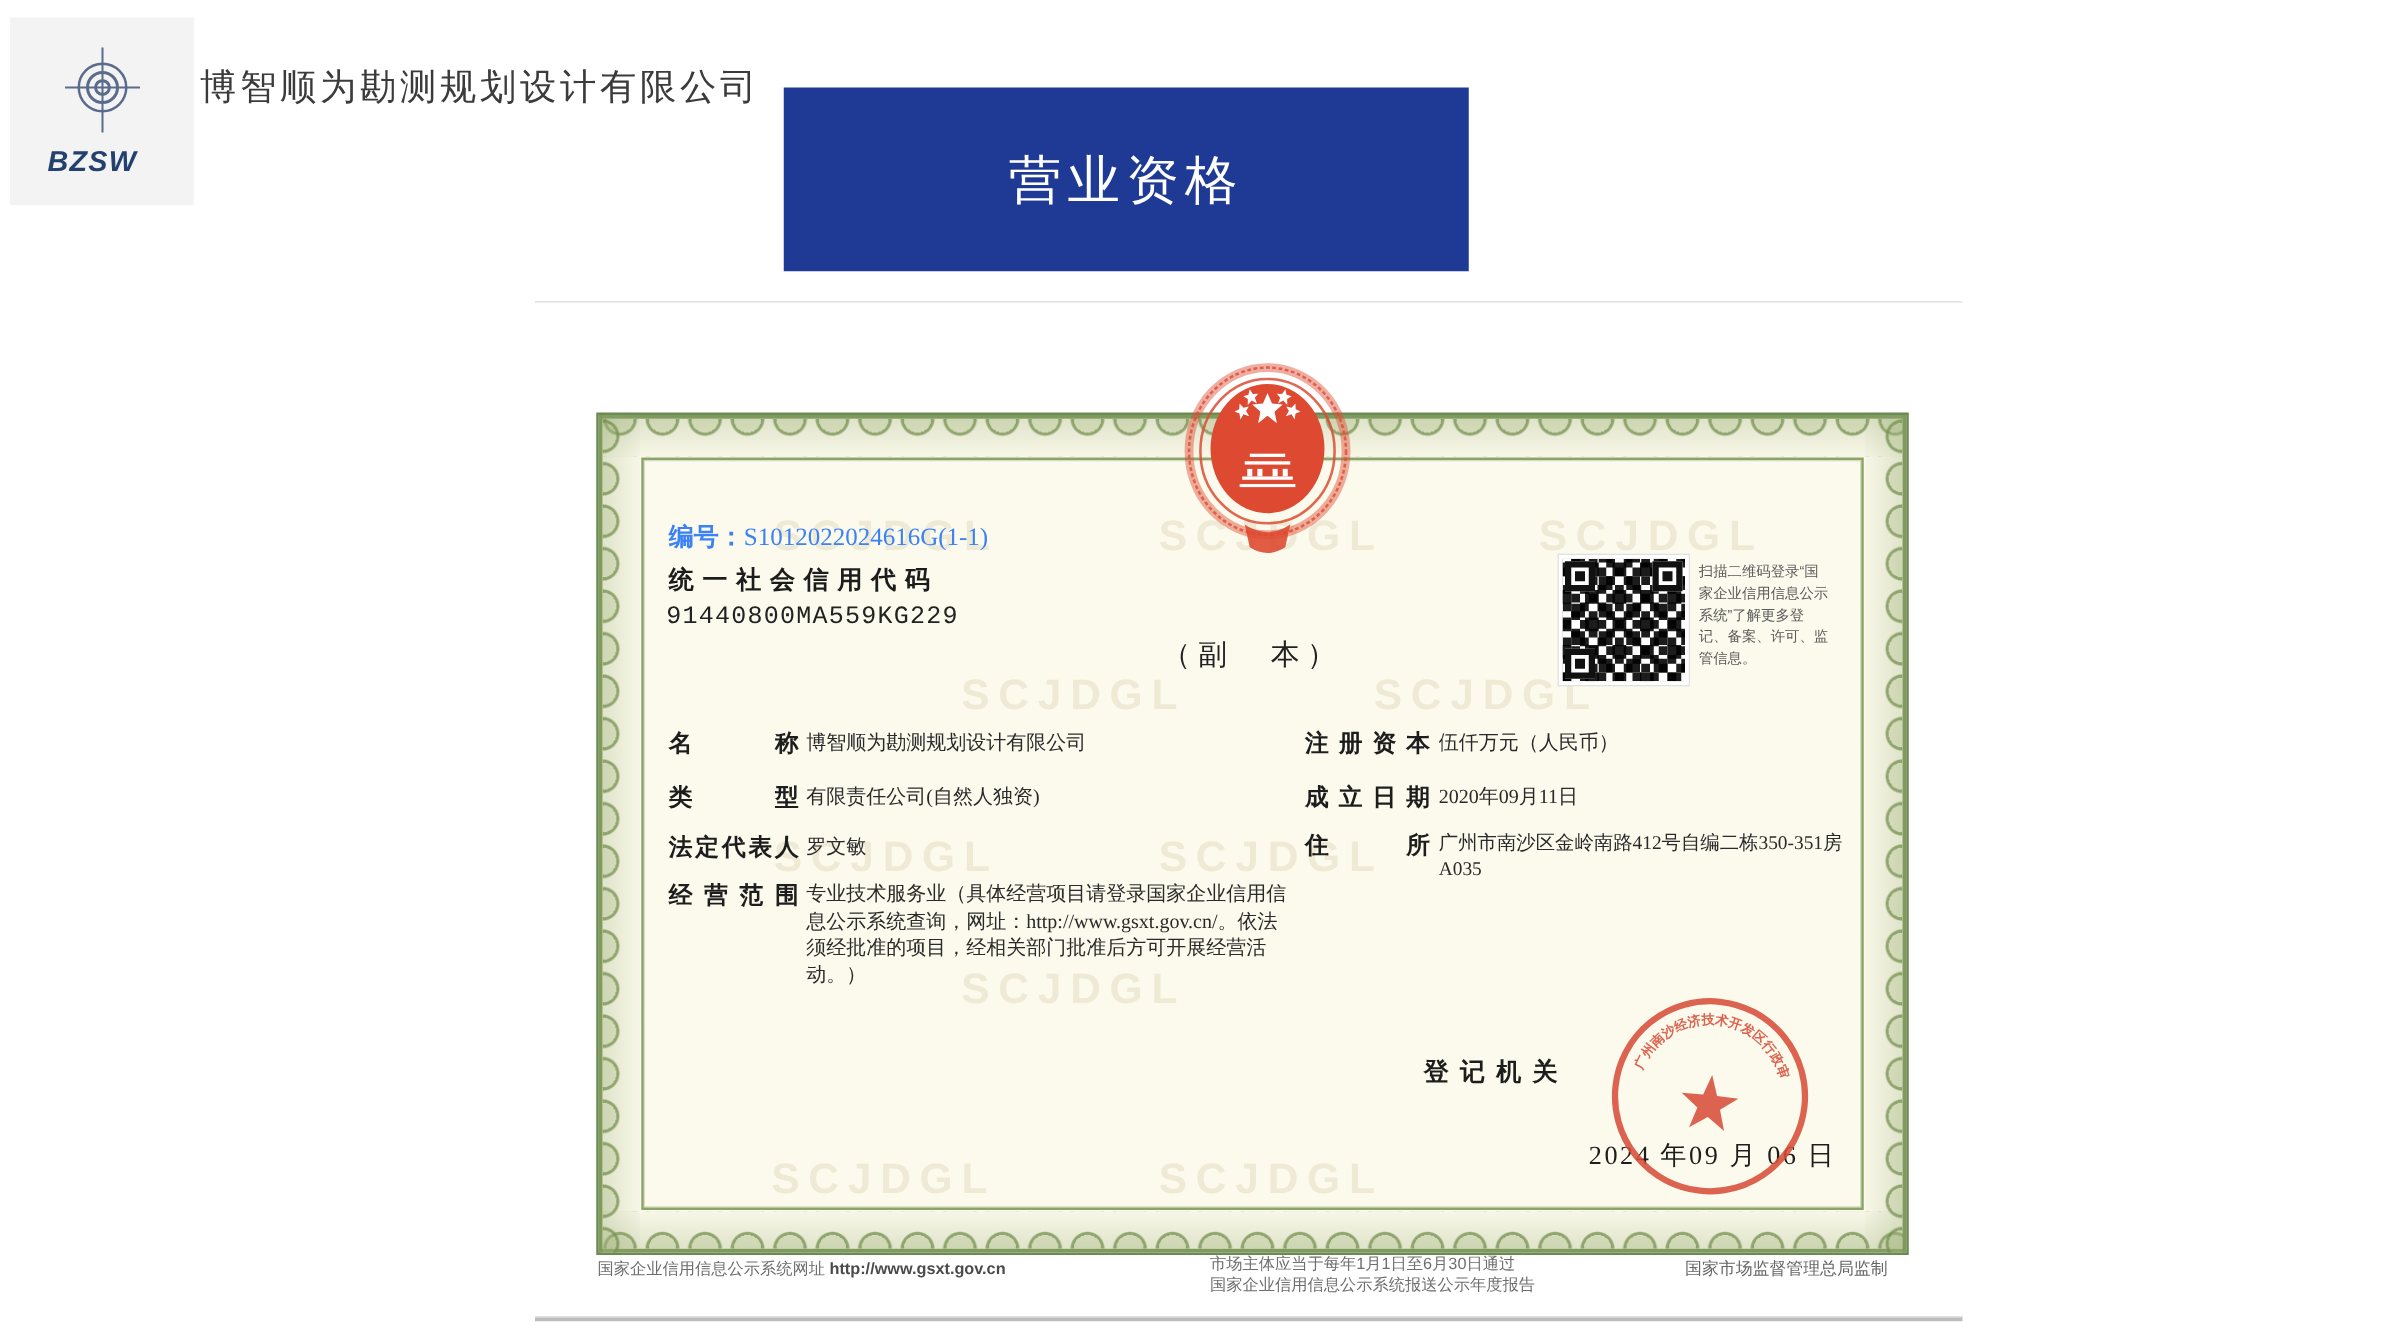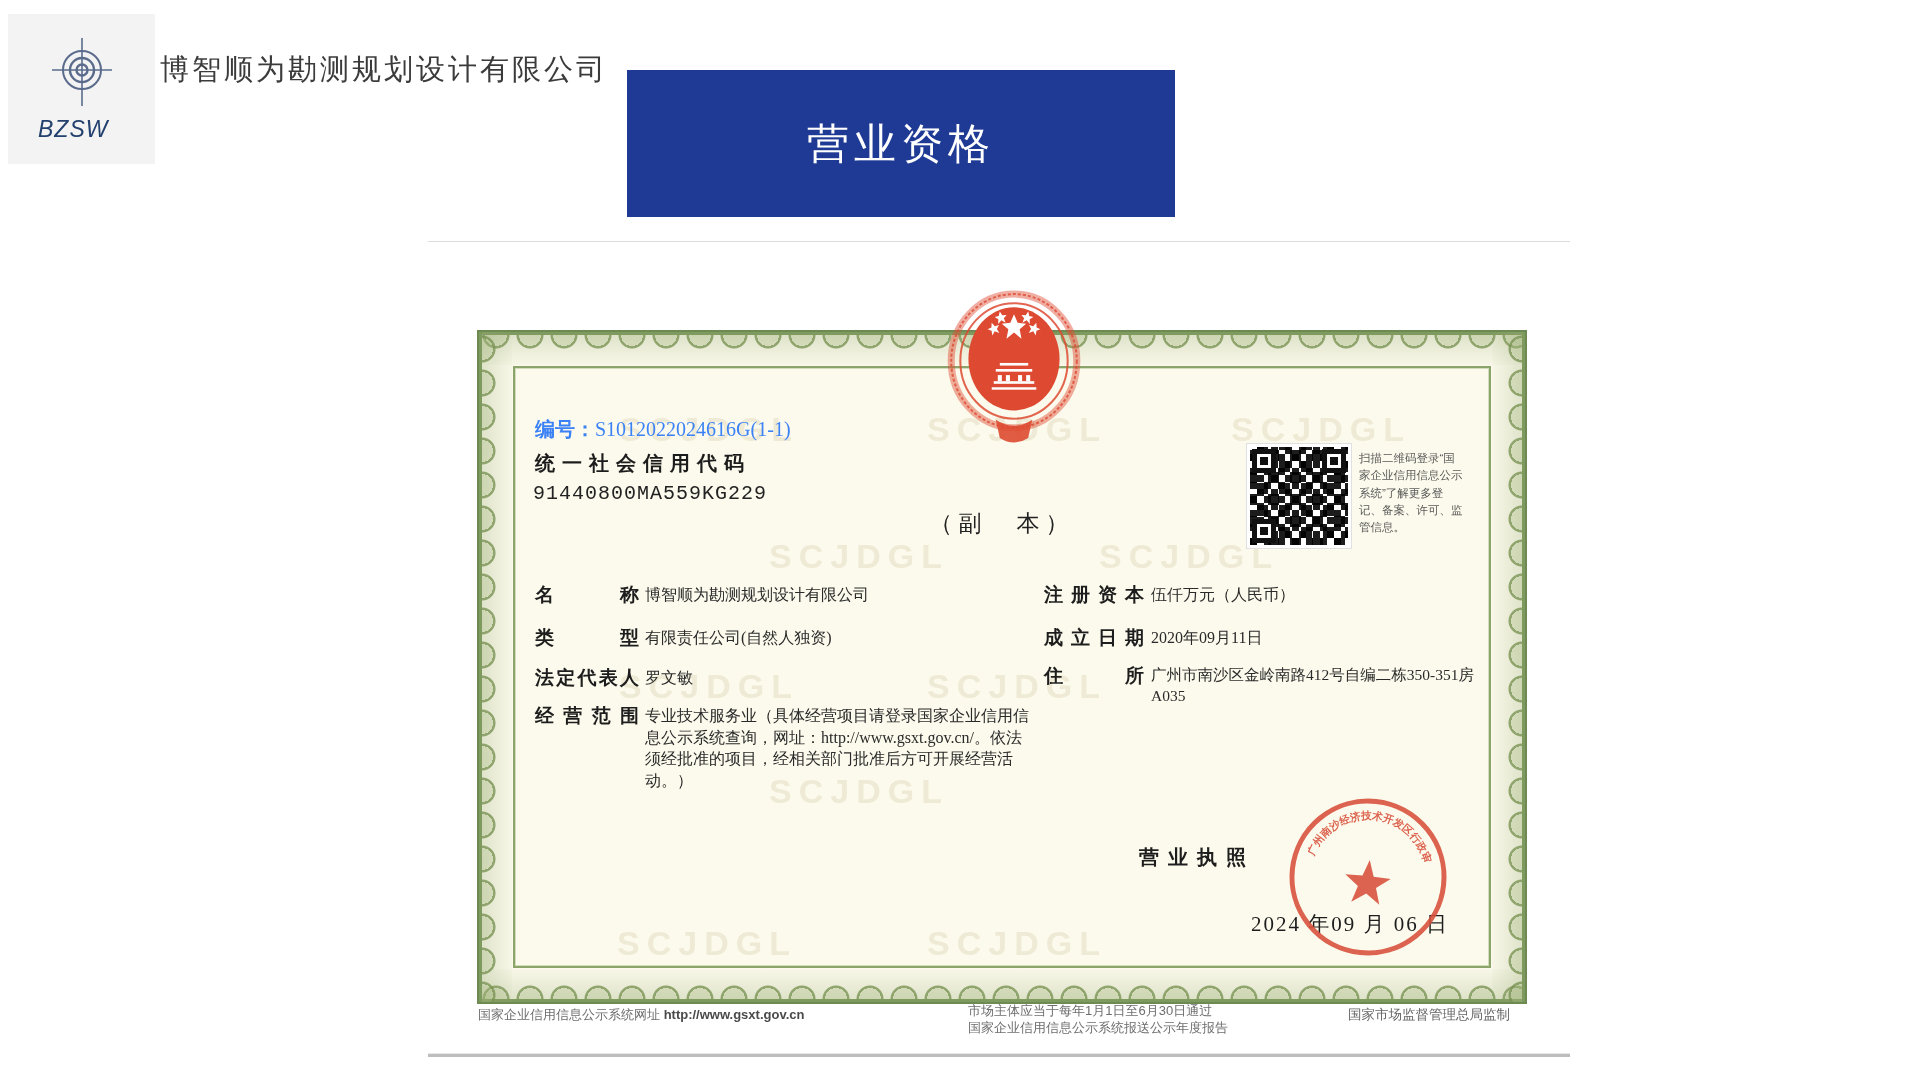--- a/index.html
+++ b/index.html
@@ -2,21 +2,21 @@
 <html><head>
 <meta charset="utf-8">
 <style>
   html,body{margin:0;padding:0;background:#fff;}
   body{font-family:"Liberation Sans",sans-serif;}
   #slide{position:relative;width:1907px;height:1073px;background:#fff;overflow:hidden;}
 
   
   .logo-box{position:absolute;left:8px;top:14px;width:147px;height:150px;background:#f3f3f3;}
   .logo-icon{position:absolute;left:42px;top:22px;}
-  .logo-abbr{position:absolute;left:30px;top:102px;font-weight:normal;font-style:italic;
+  .logo-abbr{position:absolute;left:30px;top:102px;font-weight:bold;font-style:italic;
              font-size:23px;letter-spacing:1px;color:#23406e;}
   .company-name{position:absolute;left:160px;top:50px;font-family:"Liberation Serif",serif;
                 font-size:29px;letter-spacing:3px;color:#3b3b3b;white-space:nowrap;}
   .banner{position:absolute;left:627px;top:70px;width:548px;height:147px;background:#1f3a94;
           display:flex;align-items:center;justify-content:center;}
   .banner-title{color:#fff;font-size:42px;letter-spacing:5px;}
 
   
   .rule-top{position:absolute;left:428px;top:241px;width:1142px;height:1px;background:#dcdcdc;}
   .rule-bottom{position:absolute;left:428px;top:1053px;width:1142px;height:3px;background:#bdbdbd;
@@ -75,21 +75,21 @@
   .row{position:absolute;white-space:normal;}
   .flabel{display:inline-block;vertical-align:top;font-weight:bold;font-size:19px;color:#1d1d1d;
           text-align:justify;text-align-last:justify;}
   .flabel.wl{width:104px;margin-right:6px;}
   .flabel.wr{width:100px;margin-right:7px;}
   .fvalue{display:inline-block;vertical-align:top;font-family:"Liberation Serif",serif;
           font-size:16px;color:#2a2a2a;line-height:1.35;margin-top:2px;}
 
   .registrar{position:absolute;left:660px;top:512px;font-size:20px;font-weight:bold;
              letter-spacing:9px;color:#1d1d1d;white-space:nowrap;}
-  .lic-date{position:absolute;left:772px;top:578px;font-family:"Liberation Serif",serif;
+  .lic-date{position:absolute;left:792px;top:578px;font-family:"Liberation Serif",serif;
             font-size:21px;letter-spacing:2px;color:#1d1d1d;white-space:nowrap;}
   .seal{position:absolute;left:804px;top:460px;width:170px;height:170px;transform:rotate(6deg);
         opacity:.88;}
 
   
   .lf{position:absolute;font-size:13px;color:#6e6e6e;line-height:17px;}
   .lf-left{left:478px;top:1006px;}
   .lf-left b{color:#4a4a4a;}
   .lf-center{left:968px;top:1002px;}
   .lf-right{left:1348px;top:1006px;font-size:13.5px;color:#666;}
@@ -200,21 +200,21 @@
     <div class="row" style="left:565px;top:250px;width:470px">
       <span class="flabel wr">注册资本</span><span class="fvalue" style="width:350px">伍仟万元（人民币）</span>
     </div>
     <div class="row" style="left:565px;top:293px;width:470px">
       <span class="flabel wr">成立日期</span><span class="fvalue" style="width:350px">2020年09月11日</span>
     </div>
     <div class="row" style="left:565px;top:331px;width:470px">
       <span class="flabel wr">住所</span><span class="fvalue" style="width:348px;font-size:15.5px">广州市南沙区金岭南路412号自编二栋350-351房A035</span>
     </div>
 
-    <div class="registrar">营业执照</div>
+    <div class="registrar">登记机关</div>
     <div class="lic-date">2024 年09 月 06 日</div>
     <div class="seal">
       <svg width="170" height="170" viewBox="0 0 170 170">
         <defs>
             <path id="sealArc" d="M29,70 A58,58 0 0 1 141,70"></path>
           </defs>
         <circle cx="85" cy="85" r="76" fill="none" stroke="#d84f3a" stroke-width="5"></circle>
         <polygon points="85,68 90.6,84.2 107.8,84.6 94.1,95.0 99.1,111.4 85,101.6 70.9,111.4 75.9,95.0 62.2,84.6 79.4,84.2" fill="#d84f3a"></polygon>
         <text font-size="10.5" fill="#d84f3a" font-weight="bold" font-family="Liberation Sans, sans-serif">
           <textPath href="#sealArc">广州南沙经济技术开发区行政审批局</textPath>

